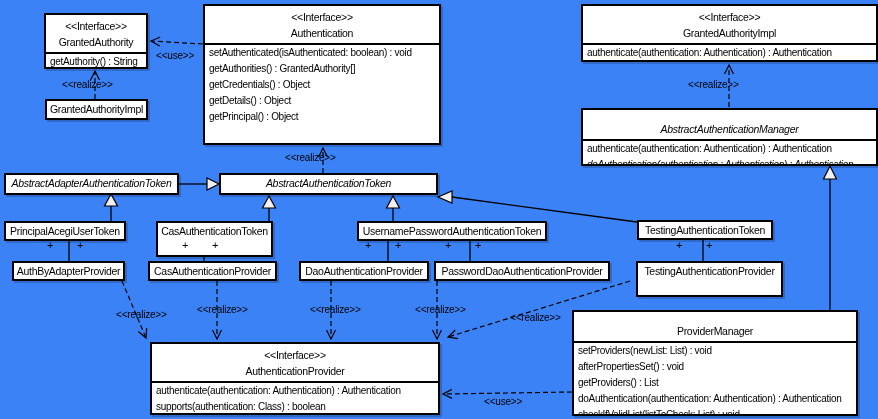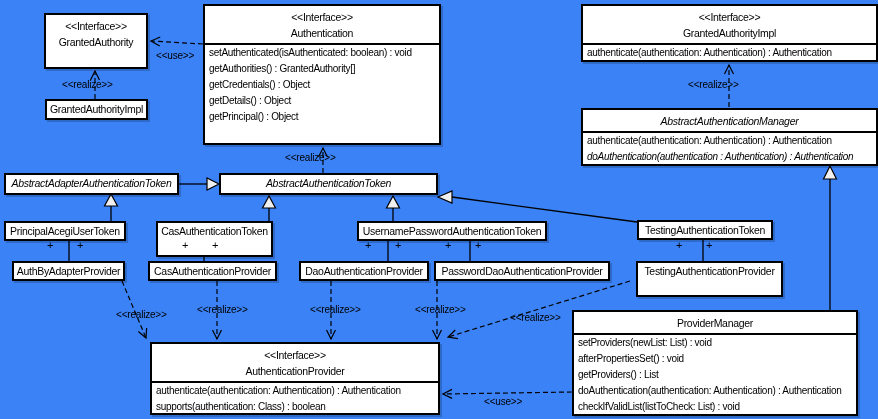--- a/index.html
+++ b/index.html
@@ -15,21 +15,21 @@
   }
   .hdr { text-align:center; }
   .stereo {
     font-size:10.5px; letter-spacing:-0.3px; padding-top:3px;
     white-space:nowrap; overflow:hidden; line-height:16px;
   }
   .cname {
     font-size:10.5px; letter-spacing:-0.3px; white-space:nowrap;
     overflow:hidden; line-height:16px; padding:0 1px 2px 1px;
   }
-  .hdr.single .cname { padding-top:3px; }
+  .hdr.single .cname { padding-top:11px; }
   .abstract .cname { font-style:italic; }
   .name-only { display:flex; justify-content:center; }
   .name-only .cname { padding:0 1px; }
   .methods { border-top:2px solid #000; }
   .m {
     font-size:10px; letter-spacing:-0.3px; white-space:nowrap; overflow:hidden;
     height:16px; line-height:16px; padding-left:4px; text-align:left;
   }
   .m.italic { font-style:italic; }
   .edge-label {
@@ -87,20 +87,23 @@
       <line x1="470" y1="241" x2="470" y2="261"></line>
       <line x1="703" y1="240" x2="703" y2="261"></line>
     </g>
   </svg>
 
   <div class="uml-class" style="left:44px;top:13px;width:104px;height:56px">
     <div class="hdr">
       <div class="stereo">&lt;&lt;Interface&gt;&gt;</div>
       <div class="cname">GrantedAuthority</div>
     </div>
+    <div class="methods">
+      <div class="m">getAuthority() : String</div>
+    </div>
   </div>
 
   <div class="uml-class name-only" style="left:45px;top:99px;width:103px;height:21px">
     <div class="cname">GrantedAuthorityImpl</div>
   </div>
 
   <div class="uml-class" style="left:203px;top:4px;width:238px;height:141px">
     <div class="hdr">
       <div class="stereo">&lt;&lt;Interface&gt;&gt;</div>
       <div class="cname">Authentication</div>

